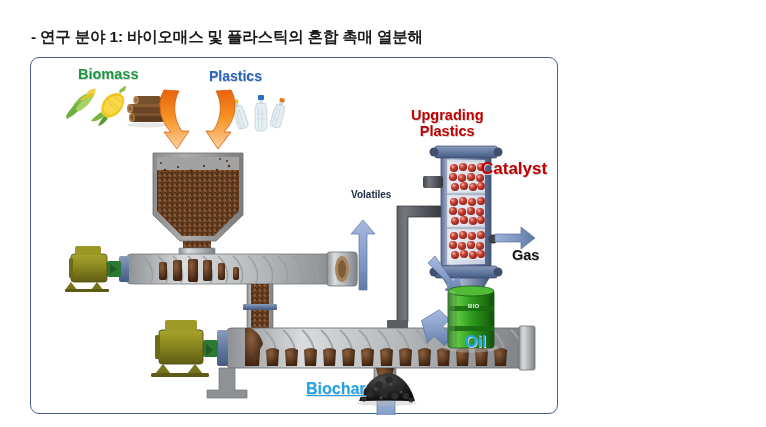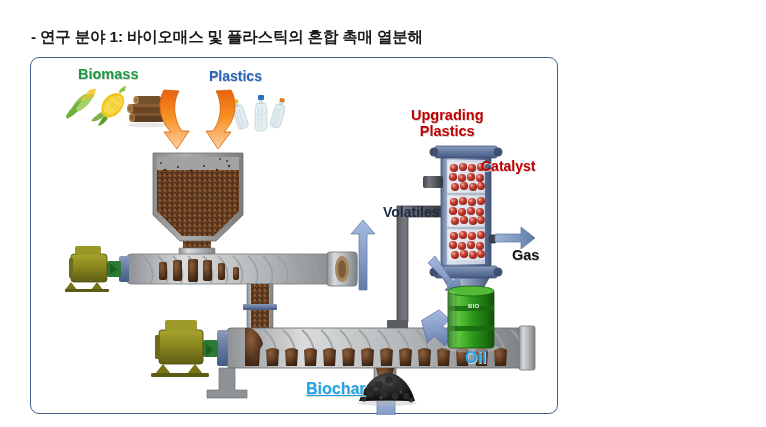--- a/index.html
+++ b/index.html
@@ -71,49 +71,47 @@
   }
   #label-catalytic-upgrading {
     left: 380px; top: 49px;
     font-size: 14.5px;
     color: #c00000;
     text-align: center;
     text-shadow: 0.7px 0.7px 0 #d5d5d5;
   }
   #label-catalyst {
     left: 450px; top: 101px;
-    font-size: 14px;
+    font-size: 17px;
     color: #c00000;
     text-shadow: 0.7px 0.7px 0 #d5d5d5;
   }
   #label-gas {
     left: 481px; top: 149px;
     font-size: 14.5px;
     color: #111111;
     text-shadow: 0.7px 0.7px 0 #d5d5d5;
     margin-top: 40px;
   }
   #label-volatiles {
-    left: 320px; top: 147px;
-    font-size: 14px;
+    left: 320px; top: 131px;
+    font-size: 10px;
     color: #1b2a44;
-    margin-left: 32px;
   }
   #label-pyrolysis {
     left: 245px; top: 213px;
     font-size: 18px;
     color: #e00000;
     text-shadow: 1px 1px 0 #cfcfcf;
   }
   #label-oil {
     left: 434px; top: 275px;
     font-size: 16px;
     color: #22a3e8;
     text-shadow: 0.8px 0.8px 0 #d7d7d7;
-    margin-top: 16px;
   }
   #label-biochar {
     left: 275px; top: 322px;
     font-size: 16px;
     color: #22a3e8;
     text-shadow: 0.8px 0.8px 0 #d7d7d7;
     text-decoration: underline;
   }
   #label-barrel-text {
     position: absolute;

